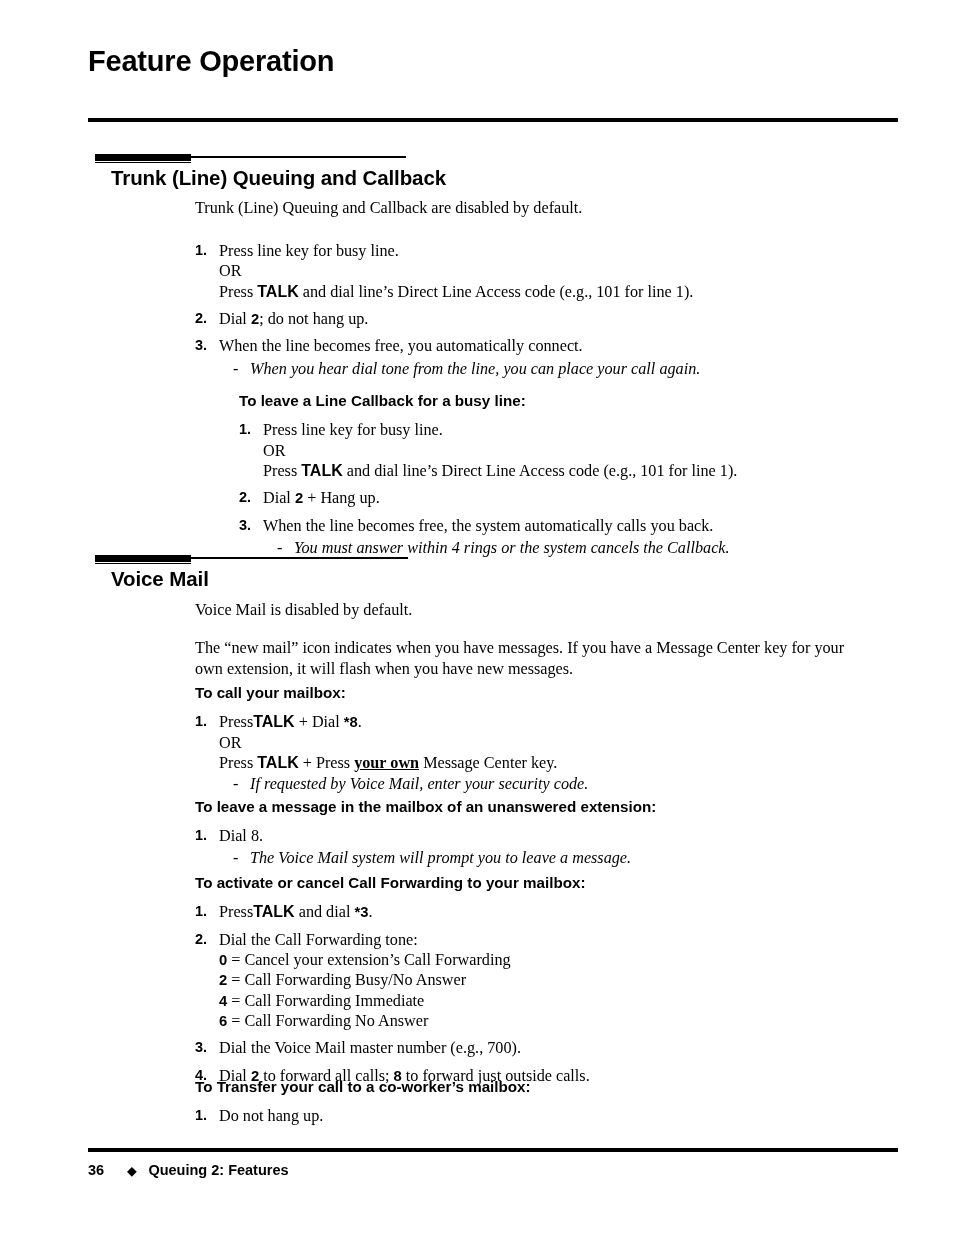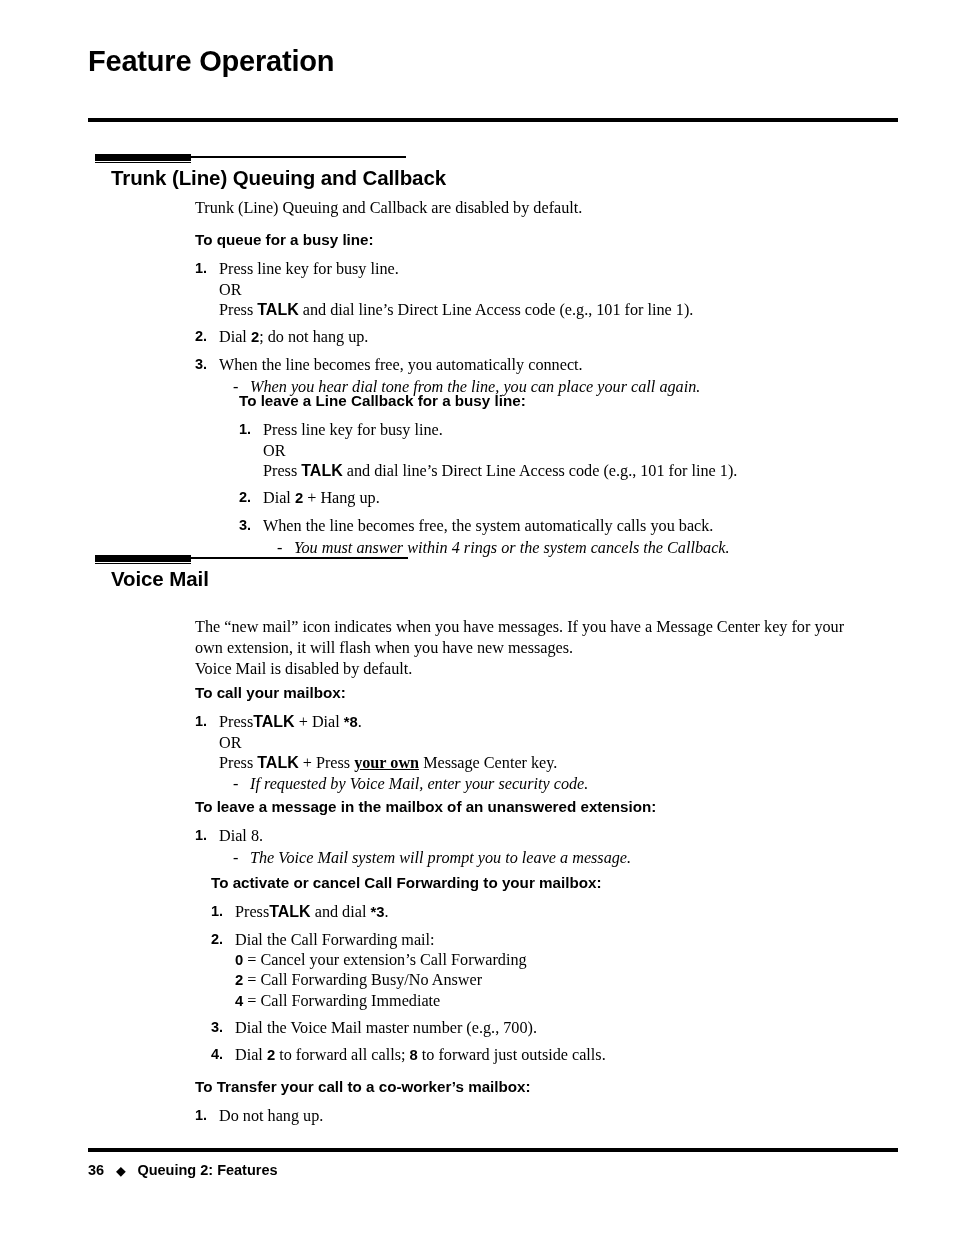--- a/index.html
+++ b/index.html
@@ -178,21 +178,21 @@
   .footer {
     position: absolute;
     left: 88px;
     top: 1162px;
     font-family: "Liberation Sans", sans-serif;
     font-weight: bold;
     font-size: 14.5px;
     display: flex;
     align-items: baseline;
   }
-  .footer .pg { margin-right: 12px; }
+  .footer .pg { margin-right: 23px; }
   .footer .dia { margin-right: 12px; font-size: 12px; }
 </style>
 </head>
 <body>
 
 <div class="page">
 
   <div class="page-title">Feature Operation</div>
   <div class="title-rule"></div>
 
@@ -203,21 +203,20 @@
       <div class="under"></div>
     </div>
     <div class="sec-title">Trunk (Line) Queuing and Callback</div>
   </div>
 
   <div class="body-col" style="top:198px;">
     <p class="intro">Trunk (Line) Queuing and Callback are disabled by default.</p>
   </div>
 
   <div class="body-col" style="top:231px;">
-    <div class="proc-head">To queue for a busy line:</div>
     <ol class="steps" style="margin-top:10px;">
       <li>
         <span class="num">1.</span>
         <span>Press line key for busy line.</span><br>
         <span>OR</span><br>
         <span>Press&nbsp;<span class="kb">TALK</span> and dial line’s Direct Line Access code (e.g., 101 for line 1).</span>
       </li>
       <li style="margin-top:7px;">
         <span class="num">2.</span>
         <span>Dial <span class="dg">2</span>; do not hang up.</span>
@@ -260,22 +259,22 @@
   <div class="section" style="top:554px;text-align:center;">
     <div class="sec-rule">
       <div class="thick"></div>
       <div class="thin" style="width:217px;"></div>
       <div class="under"></div>
     </div>
     <div class="sec-title">Voice Mail</div>
   </div>
 
   <div class="body-col" style="top:600px;">
+    <p class="intro">Voice Mail is disabled by default.</p>
     <p class="intro" style="margin-top:17px;">The “new mail” icon indicates when you have messages. If you have a Message Center key for your own extension, it will flash when you have new messages.</p>
-    <p class="intro">Voice Mail is disabled by default.</p>
   </div>
 
   <div class="body-col" style="top:684px;">
     <div class="proc-head">To call your mailbox:</div>
     <ol class="steps" style="margin-top:10px;">
       <li>
         <span class="num">1.</span>
         <span>Press<span class="kb">TALK</span> + Dial <span class="dg">*8</span>.</span><br>
         <span>OR</span><br>
         <span>Press&nbsp;<span class="kb">TALK</span> + Press <span class="uline">your own</span> Message Center key.</span>
@@ -294,36 +293,37 @@
         <span class="num">1.</span>
         <span>Dial 8.</span>
       </li>
     </ol>
     <div class="sub" style="margin-top:1px;">
       <span class="dash">-</span>
       <span>The Voice Mail system will prompt you to leave a message.</span>
     </div>
   </div>
 
-  <div class="body-col" style="top:874px;margin-left:16px;">
+  <div class="body-col" style="top:874px;">
     <div class="proc-head">To activate or cancel Call Forwarding to your mailbox:</div>
     <ol class="steps" style="margin-top:10px;">
       <li>
         <span class="num">1.</span>
         <span>Press<span class="kb">TALK</span> and dial <span class="dg">*3</span>.</span>
       </li>
       <li style="margin-top:7px;">
         <span class="num">2.</span>
-        <span>Dial the Call Forwarding mail:</span>
+        <span>Dial the Call Forwarding tone:</span>
       </li>
     </ol>
     <div>
       <div class="opt"><span class="dg">0</span> <span>=</span> <span>Cancel your extension’s Call Forwarding</span></div>
       <div class="opt"><span class="dg">2</span> <span>=</span> <span>Call Forwarding Busy/No Answer</span></div>
       <div class="opt"><span class="dg">4</span> <span>=</span> <span>Call Forwarding Immediate</span></div>
+      <div class="opt"><span class="dg">6</span> <span>=</span> <span>Call Forwarding No Answer</span></div>
     </div>
     <ol class="steps" style="margin-top:7px;">
       <li>
         <span class="num">3.</span>
         <span>Dial the Voice Mail master number (e.g., 700).</span>
       </li>
       <li style="margin-top:7px;">
         <span class="num">4.</span>
         <span>Dial <span class="dg">2</span> to forward all calls; <span class="dg">8</span> to forward just outside calls.</span>
       </li>

